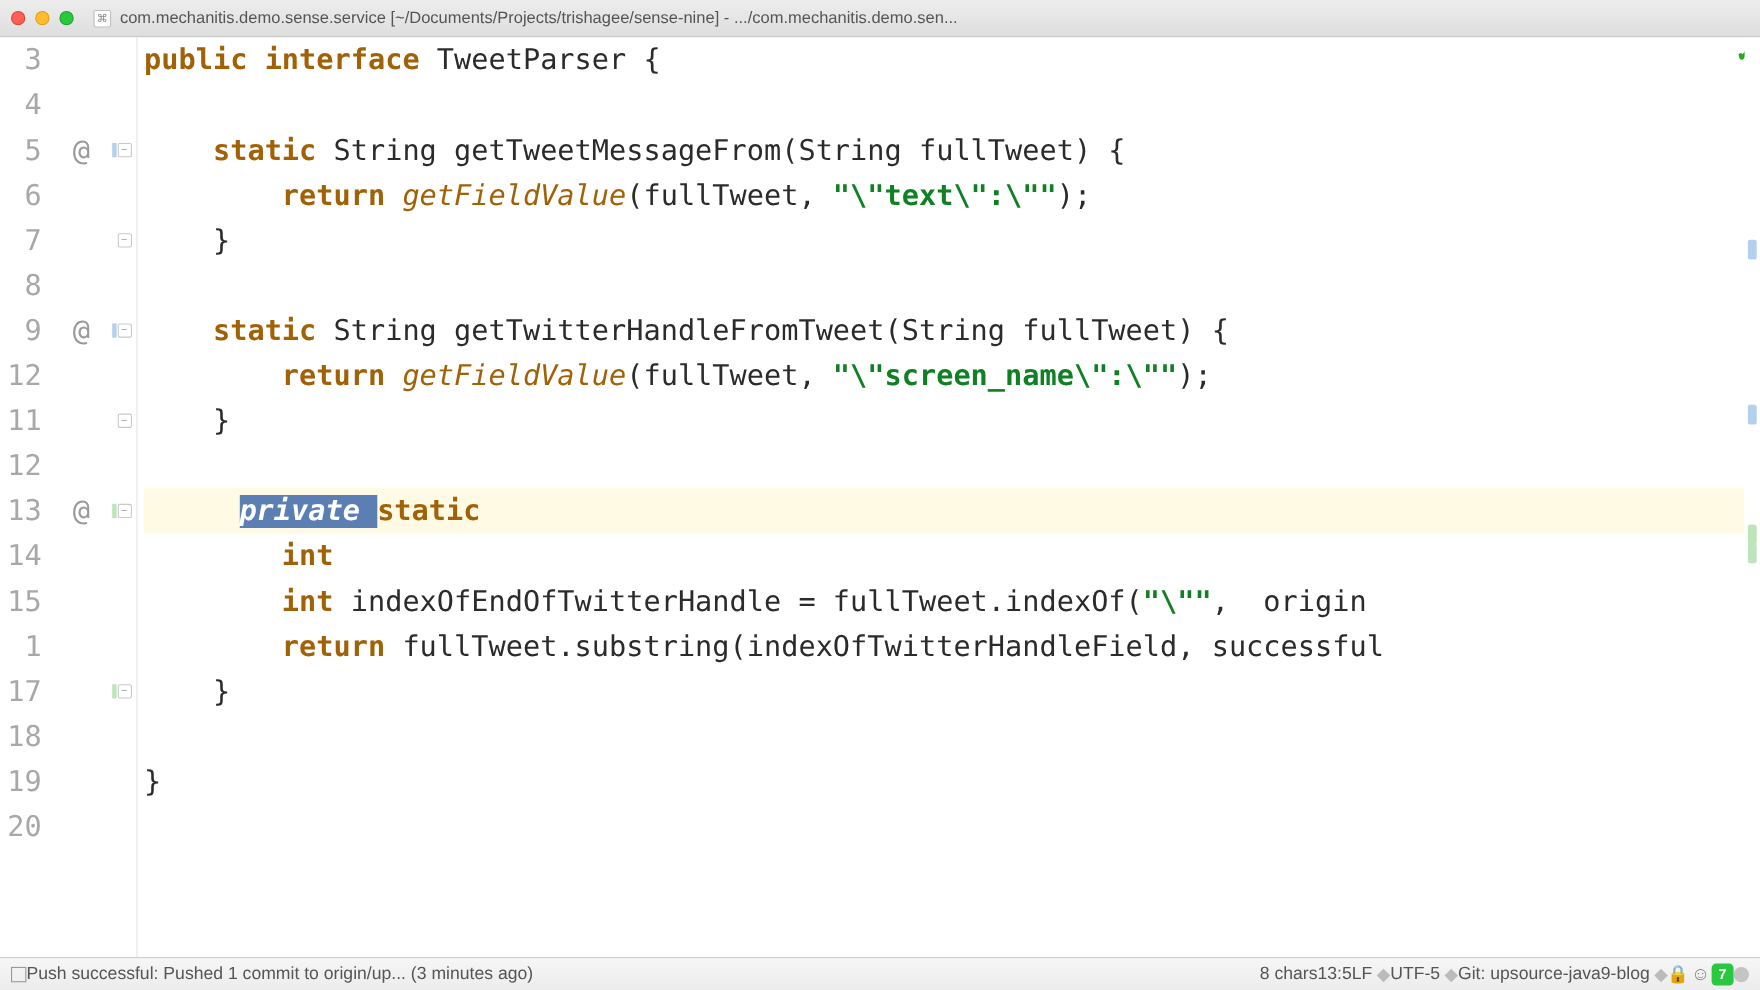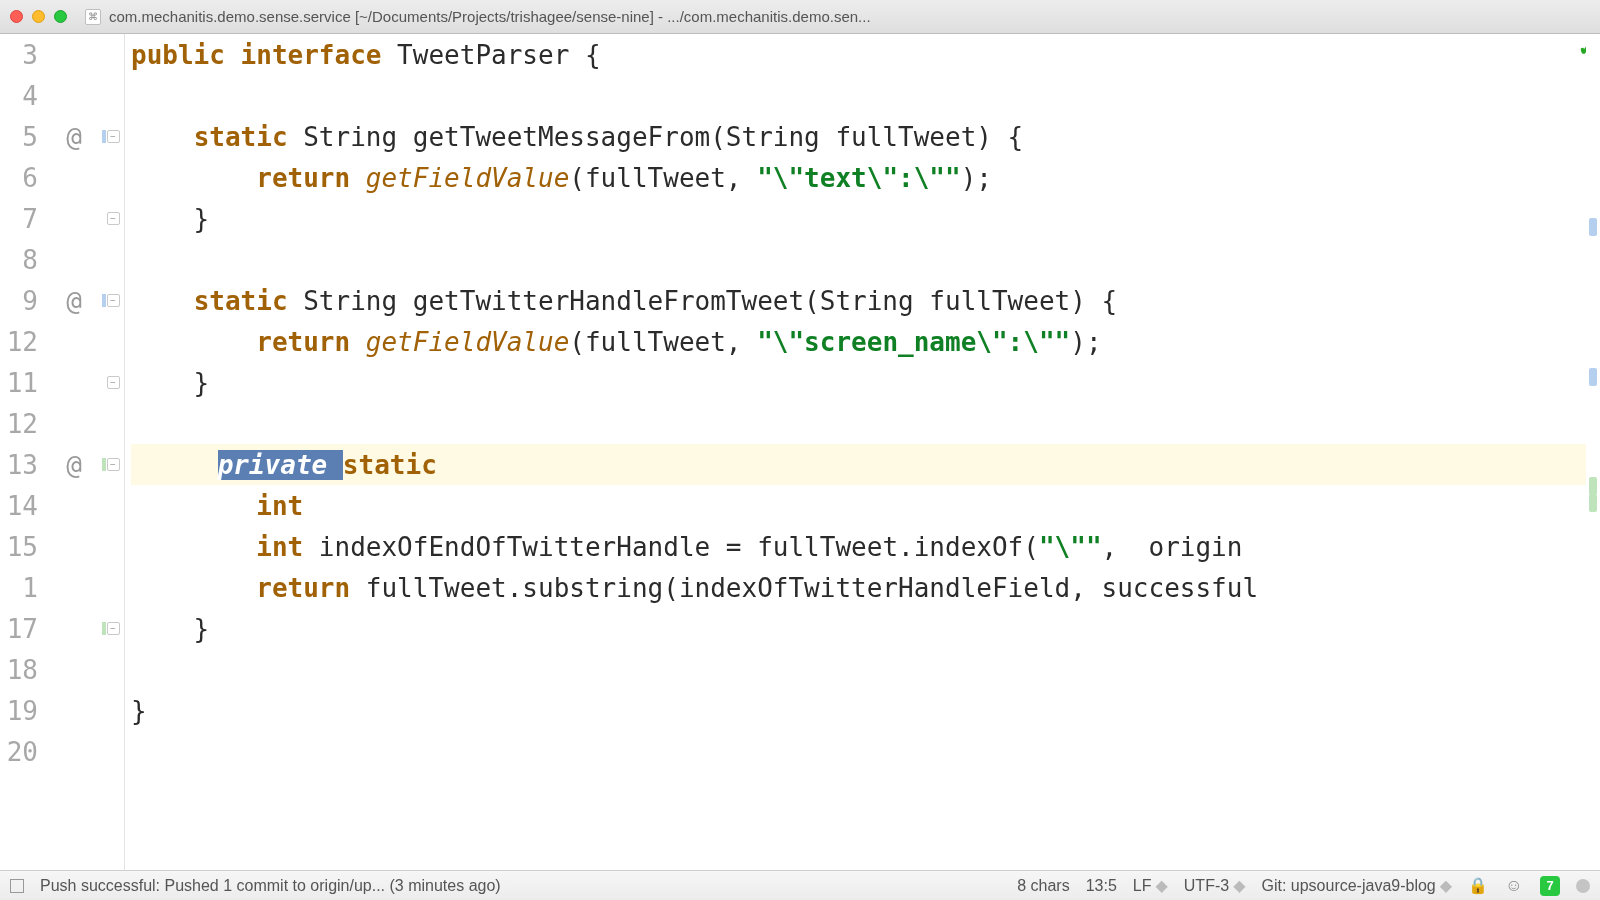--- a/index.html
+++ b/index.html
@@ -128,21 +128,20 @@
     position: absolute; left: 3px; width: 8px; height: 18px; border-radius: 2px;
   }
   
   .statusbar {
     height: 30px;
     background: linear-gradient(#f6f6f6,#ececec);
     border-top: 1px solid #cfcfcf;
     display: flex;
     align-items: center;
     padding: 4px 10px;
-    gap: 16px;
     color: #555;
     font-size: 16px;
     flex-shrink: 0;
   }
   .statusbar .spacer { flex: 1; }
   .sb-icon { width: 14px; height: 14px; border: 1px solid #999; }
   .sb-item { display: flex; align-items: center; gap: 4px; white-space: nowrap; }
   .sb-sep { color: #bbb; }
   .lock { font-size:16px; color:#888; }
   .badge-green {
@@ -324,21 +323,21 @@
   <span class="sb-icon"></span>
   <span class="sb-item">Push successful: Pushed 1 commit to origin/up... (3 minutes ago)</span>
   <span class="spacer"></span>
   <span class="sb-item">8 chars</span>
   <span class="sb-item">13:5</span>
   <span class="sb-item">
     <span>LF</span>
     <span class="sb-sep">◆</span>
   </span>
   <span class="sb-item">
-    <span>UTF-3</span>
+    <span>UTF-5</span>
     <span class="sb-sep">◆</span>
   </span>
   <span class="sb-item">
     <span>Git: upsource-java9-blog</span>
     <span class="sb-sep">◆</span>
   </span>
   <span class="lock">🔒</span>
   <span class="man-icon">☺</span>
   <span class="badge-green">
     <span>7</span>

